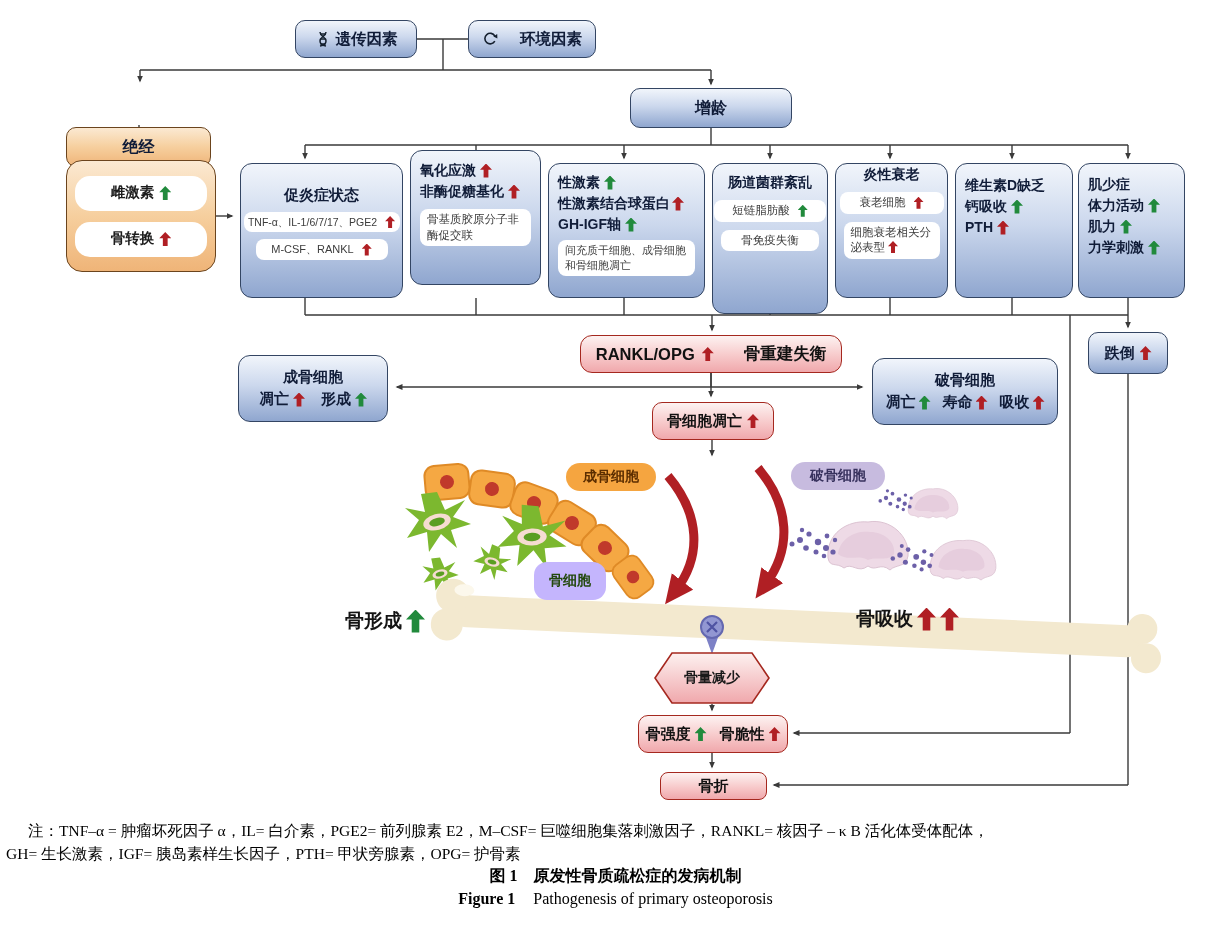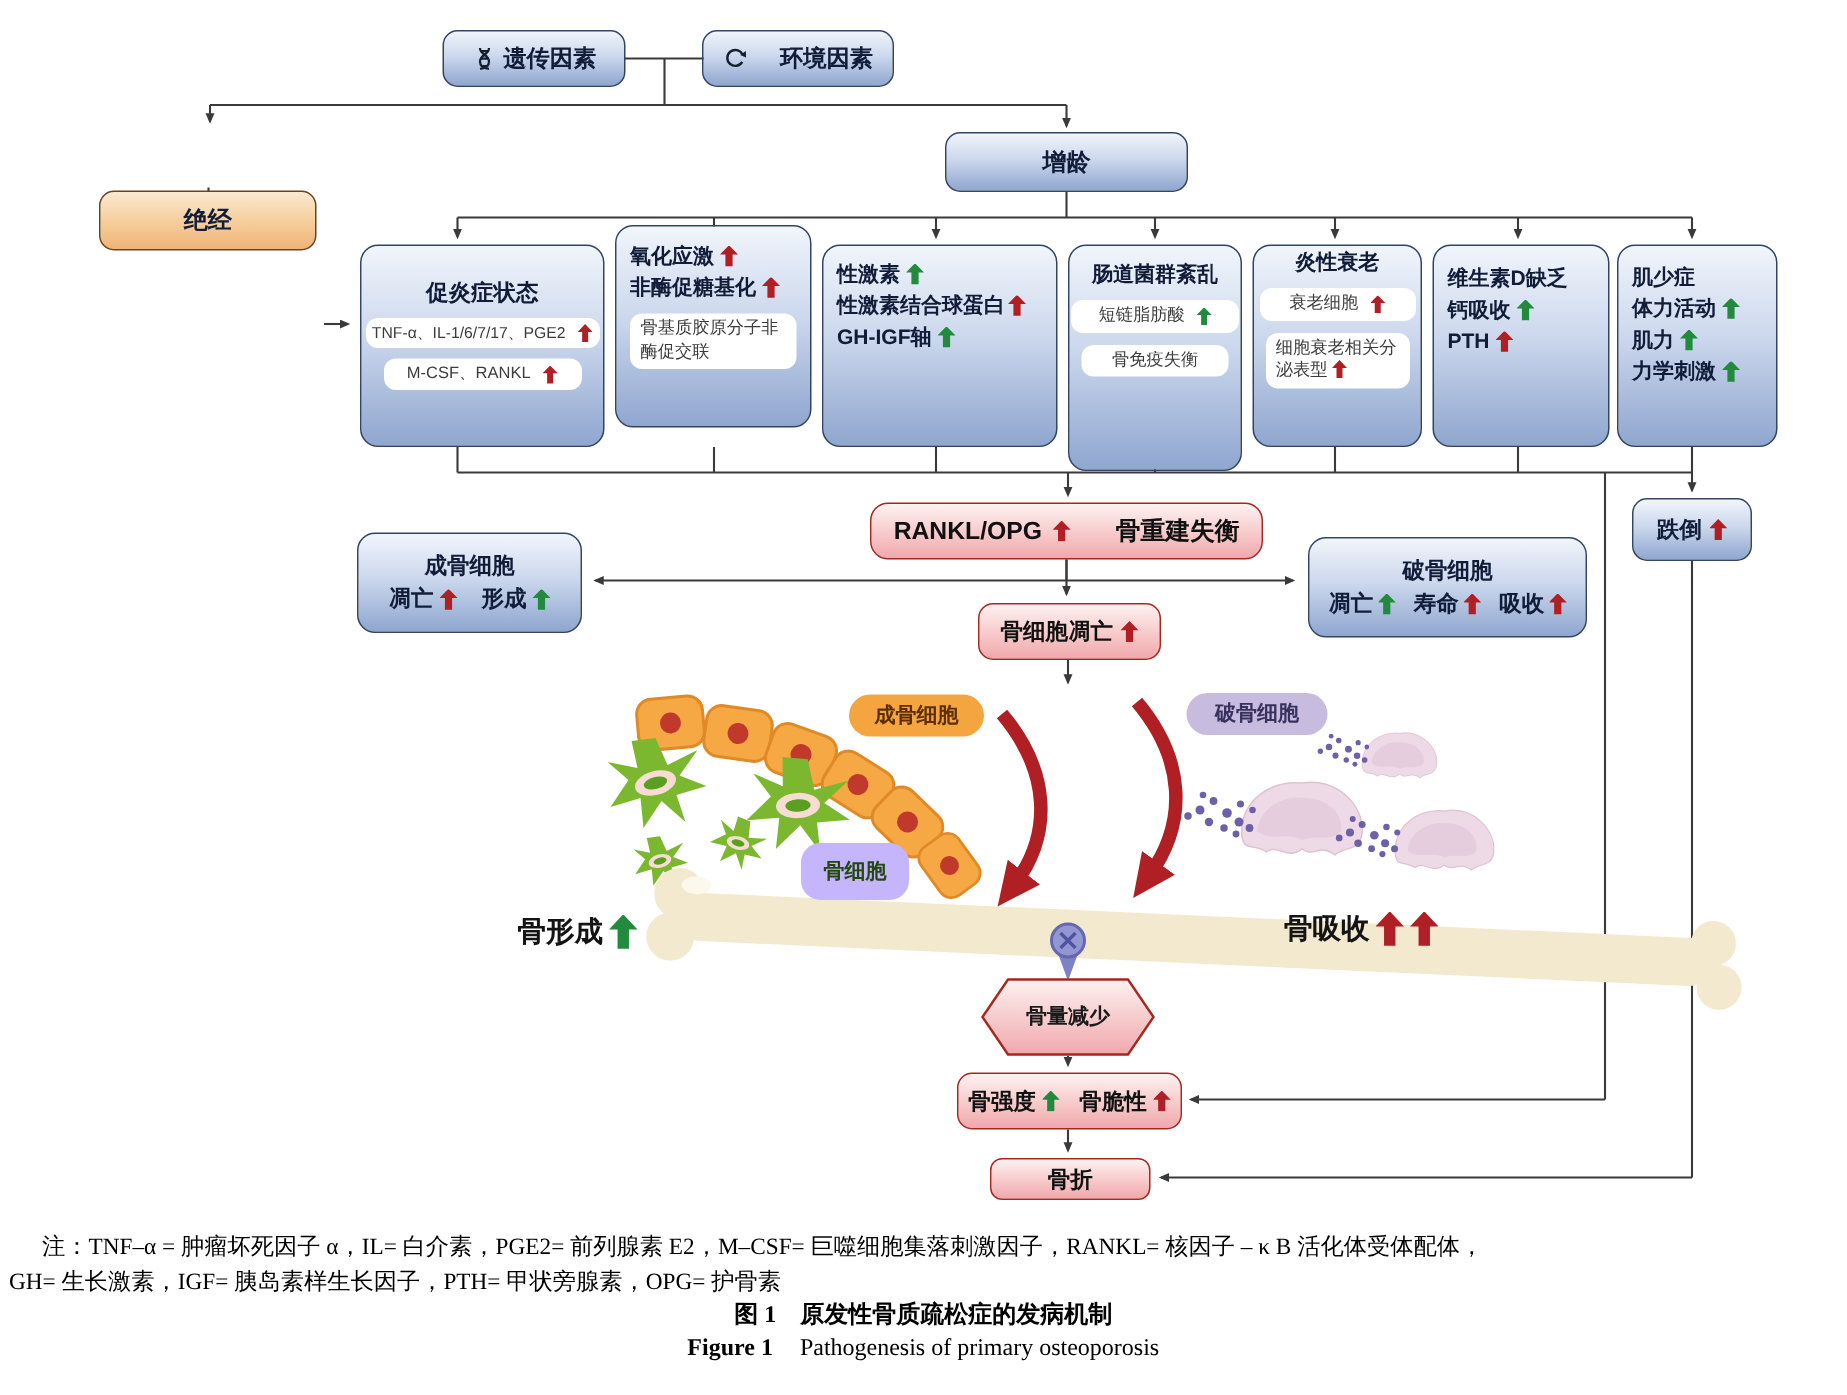--- a/index.html
+++ b/index.html
@@ -168,20 +168,30 @@
       <path d="M12.8,10.2 A5.3,5.3 0 1 1 12.8,5" fill="none" stroke="#15202f" stroke-width="1.6"></path>
       <polygon points="15.2,3 15.4,7.4 11.4,5.6" fill="#15202f"></polygon>
     </svg>
     <span class="t" style="font-size:15.5px">环境因素</span>
   </div>
 
   <div class="b orange r10 cc" style="left:66px;top:85px;width:145px;height:40px;margin-top:42px;">
     <span class="t t16">绝经</span>
   </div>
 
+  <div class="b orange r16 col" style="left:66px;top:160px;width:150px;height:112px;justify-content:center;gap:11px;">
+    <div class="wpill cc" style="width:118px;height:29px;border-radius:15px;font-size:14.5px;font-weight:bold;color:#1c1c1c;">
+      <span>雌激素</span>
+      <span class="arr down"></span>
+    </div>
+    <div class="wpill cc" style="width:118px;height:29px;border-radius:15px;font-size:14.5px;font-weight:bold;color:#1c1c1c;">
+      <span>骨转换</span>
+      <span class="arr up"></span>
+    </div>
+  </div>
 
   <div class="b blue r10 cc" style="left:630px;top:88px;width:162px;height:40px;">
     <span class="t t16">增龄</span>
   </div>
 
   <div class="b blue r12 col" style="left:240px;top:163px;width:163px;height:135px;padding-top:22px;gap:7px;">
     <div class="t t15">促炎症状态</div>
     <div class="wpill cc" style="font-size:10.5px;width:148px;padding:3px 4px;">
       <span>TNF-α、IL-1/6/7/17、PGE2</span>
       <span class="arr up sm"></span>
@@ -211,20 +221,23 @@
       <span>性激素</span>
       <span class="arr down"></span>
     </div>
     <div class="lline" style="gap:2px">
       <span>性激素结合球蛋白</span>
       <span class="arr up"></span>
     </div>
     <div class="lline">
       <span>GH-IGF轴</span>
       <span class="arr down"></span>
+    </div>
+    <div class="wpill" style="margin-top:5px;font-size:11px;">
+      <span>间充质干细胞、成骨细胞和骨细胞凋亡</span>
     </div>
   </div>
 
   <div class="b blue r12 col" style="left:712px;top:163px;width:116px;height:151px;padding-top:10px;gap:8px;">
     <div class="t t14">肠道菌群紊乱</div>
     <div class="wpill cc" style="width:98px;">
       <span>短链脂肪酸</span>
       <span class="arr down sm"></span>
     </div>
     <div class="wpill ctr" style="width:84px;">

